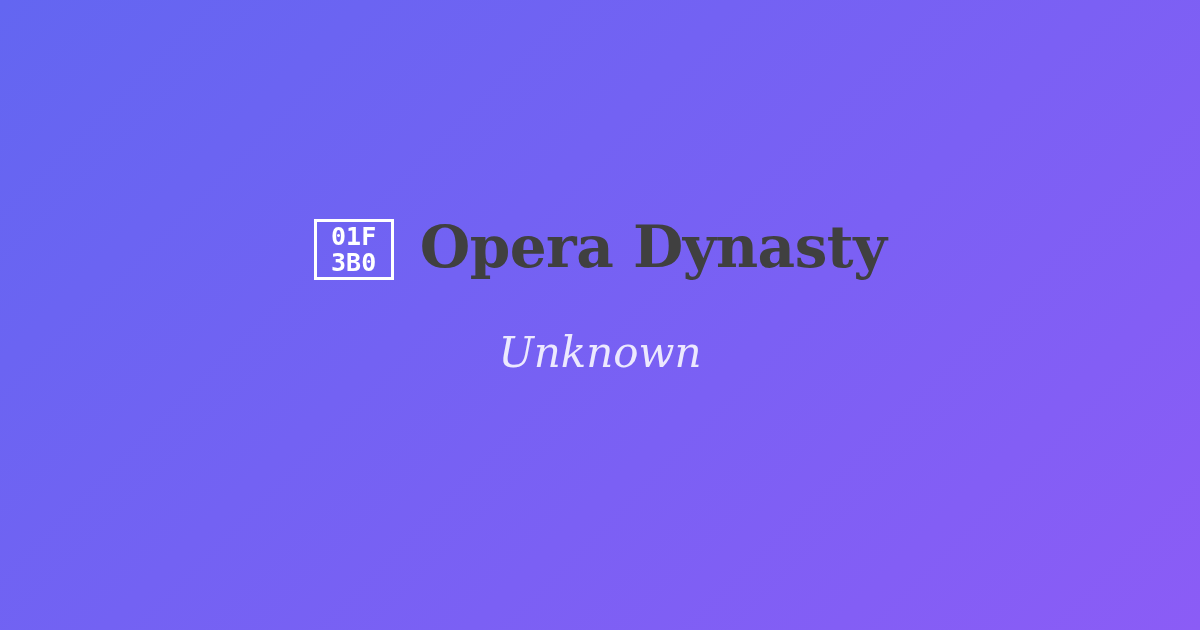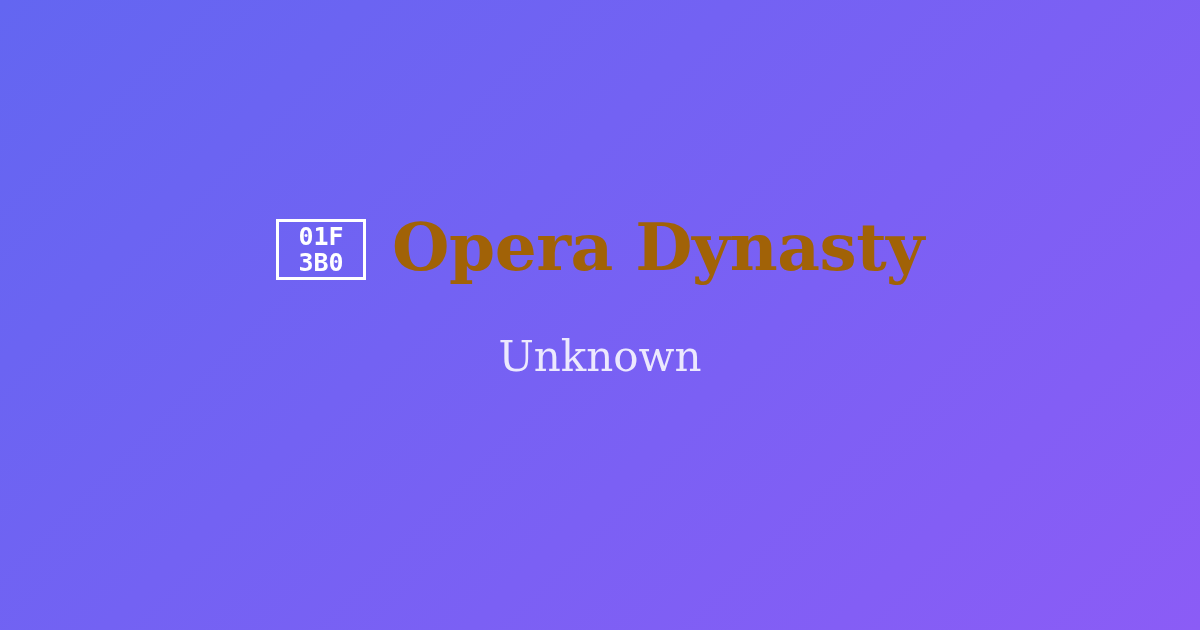--- a/index.html
+++ b/index.html
@@ -35,55 +35,56 @@
     gap: 26px;
     margin-top: -36px;
   }
 
   
   .tofu-glyph {
     display: inline-flex;
     flex-direction: column;
     align-items: center;
     justify-content: center;
-    width: 90px;
+    width: 80px;
     height: 61px;
     border: 3px solid #ffffff;
     flex: 0 0 auto;
     position: relative;
     top: 2px;
   }
   .tofu-glyph span {
     display: block;
     font-family: "DejaVu Sans Mono", "Liberation Mono", monospace;
     font-size: 25px;
     font-weight: 700;
     line-height: 26px;
     letter-spacing: 0px;
     color: #ffffff;
   }
 
   .game-title {
     font-family: "DejaVu Serif", "Liberation Serif", serif;
     font-weight: 700;
-    font-size: 66px;
+    font-size: 58px;
     line-height: 1.02;
-    color: #a16207;
+    color: #404040;
     letter-spacing: -0.5px;
     white-space: nowrap;
   }
 
   
   .game-provider {
     font-family: "DejaVu Serif", "Liberation Serif", serif;
     font-weight: 400;
     font-size: 42px;
     line-height: 1.1;
     color: rgba(255, 255, 255, 0.86);
     margin-top: 52px;
+    font-style: italic;
   }
 
   
   .game-stats {
     position: absolute;
     left: 0;
     right: 0;
     bottom: 70px;
     font-family: "DejaVu Serif", "Liberation Serif", serif;
     font-weight: 400;

